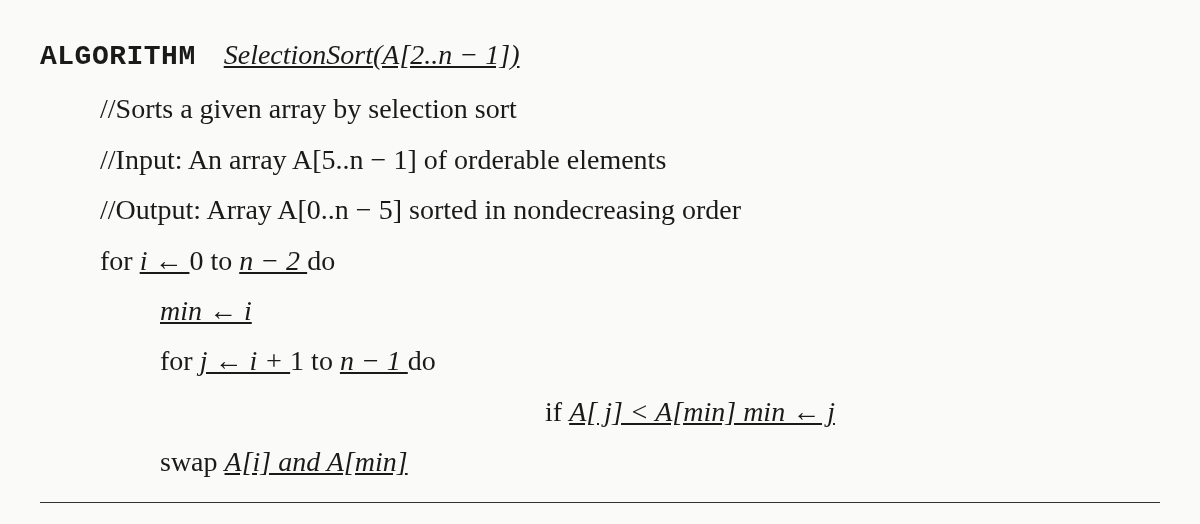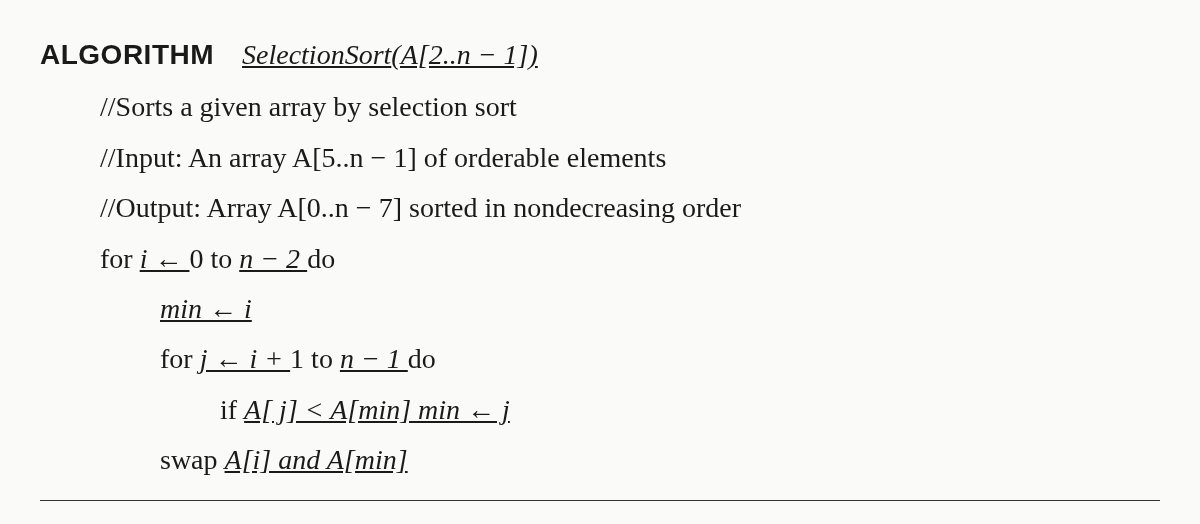--- a/index.html
+++ b/index.html
@@ -11,40 +11,41 @@
       color: #1a1a1a;
       background: #fafaf8;
       width: 1200px;
       height: 524px;
       box-sizing: border-box;
     }
     .header-line {
       margin-bottom: 2px;
     }
     .algo-keyword {
-      font-family: Liberation Sans, sans-serif;
+      font-family: Liberation Mono, monospace;
       font-weight: 900;
       letter-spacing: 0.5px;
       text-align: center;
     }
     .italic {
       font-style: italic;
       text-decoration: underline;
     }
     .bold {
       font-weight: normal;
     }
     .indent1 {
       padding-left: 60px;
     }
     .indent2 {
       padding-left: 120px;
     }
     .indent3 {
       padding-left: 180px;
+      text-align: center;
     }
     .line {
       white-space: nowrap;
     }
     hr.rule {
       border: none;
       border-top: 1.5px solid #333;
       margin-top: 14px;
     }
   </style>
@@ -55,21 +56,21 @@
   <span class="algo-keyword">ALGORITHM</span>
   &nbsp;&nbsp;
   <span class="italic">SelectionSort</span><span class="italic">(A[2..n − 1])</span>
 </div>
 
 <div class="line indent1">//Sorts a given array by selection sort</div>
 <div class="line indent1">
   <span>//Input: An array A[5..n − 1] of orderable elements</span>
 </div>
 <div class="line indent1">
-  <span>//Output: Array A[0..n − 7] sorted in nondecreasing order</span>
+  <span>//Output: Array A[0..n − 5] sorted in nondecreasing order</span>
 </div>
 
 <div class="line indent1">
   <span class="bold">for </span><span class="italic">i ← </span><span>0 </span><span class="bold">to </span><span class="italic">n − 2 </span><span class="bold">do</span>
 </div>
 
 <div class="line indent2">
   <span class="italic">min ← i</span>
 </div>
 

